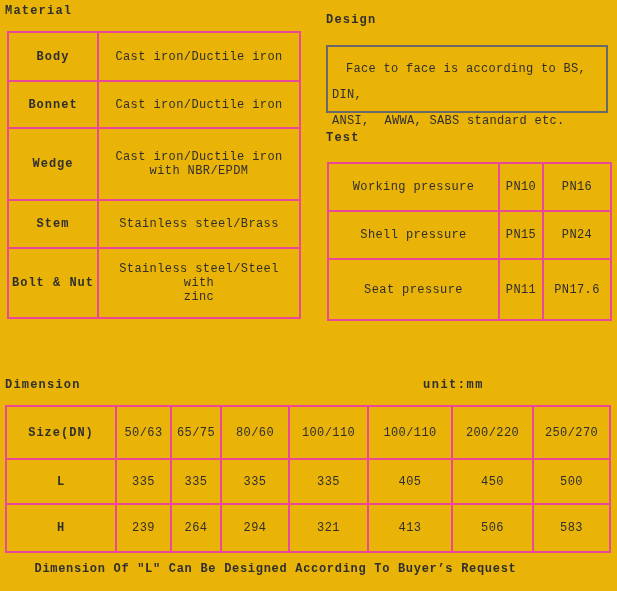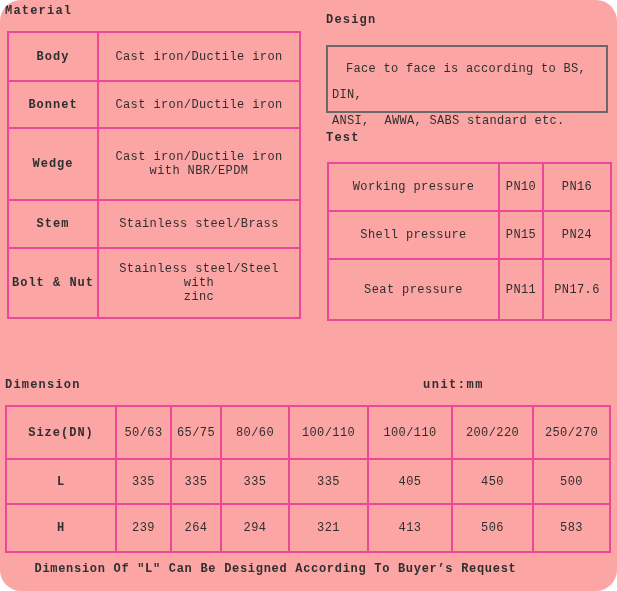--- a/index.html
+++ b/index.html
@@ -5,23 +5,22 @@
   * { margin: 0; padding: 0; box-sizing: border-box; }
   html, body { background: #ffffff; }
   body {
     font-family: "Liberation Mono", "DejaVu Sans Mono", monospace;
     color: #2f2f2f;
   }
   .sheet {
     position: relative;
     width: 617px;
     height: 591px;
-    background: #fca5a5;
+    background: #eab308;
     overflow: hidden;
-    border-radius: 21px;
   }
   .heading {
     position: absolute;
     font-size: 12px;
     font-weight: bold;
     letter-spacing: 1.2px;
     white-space: nowrap;
   }
   table {
     position: absolute;

